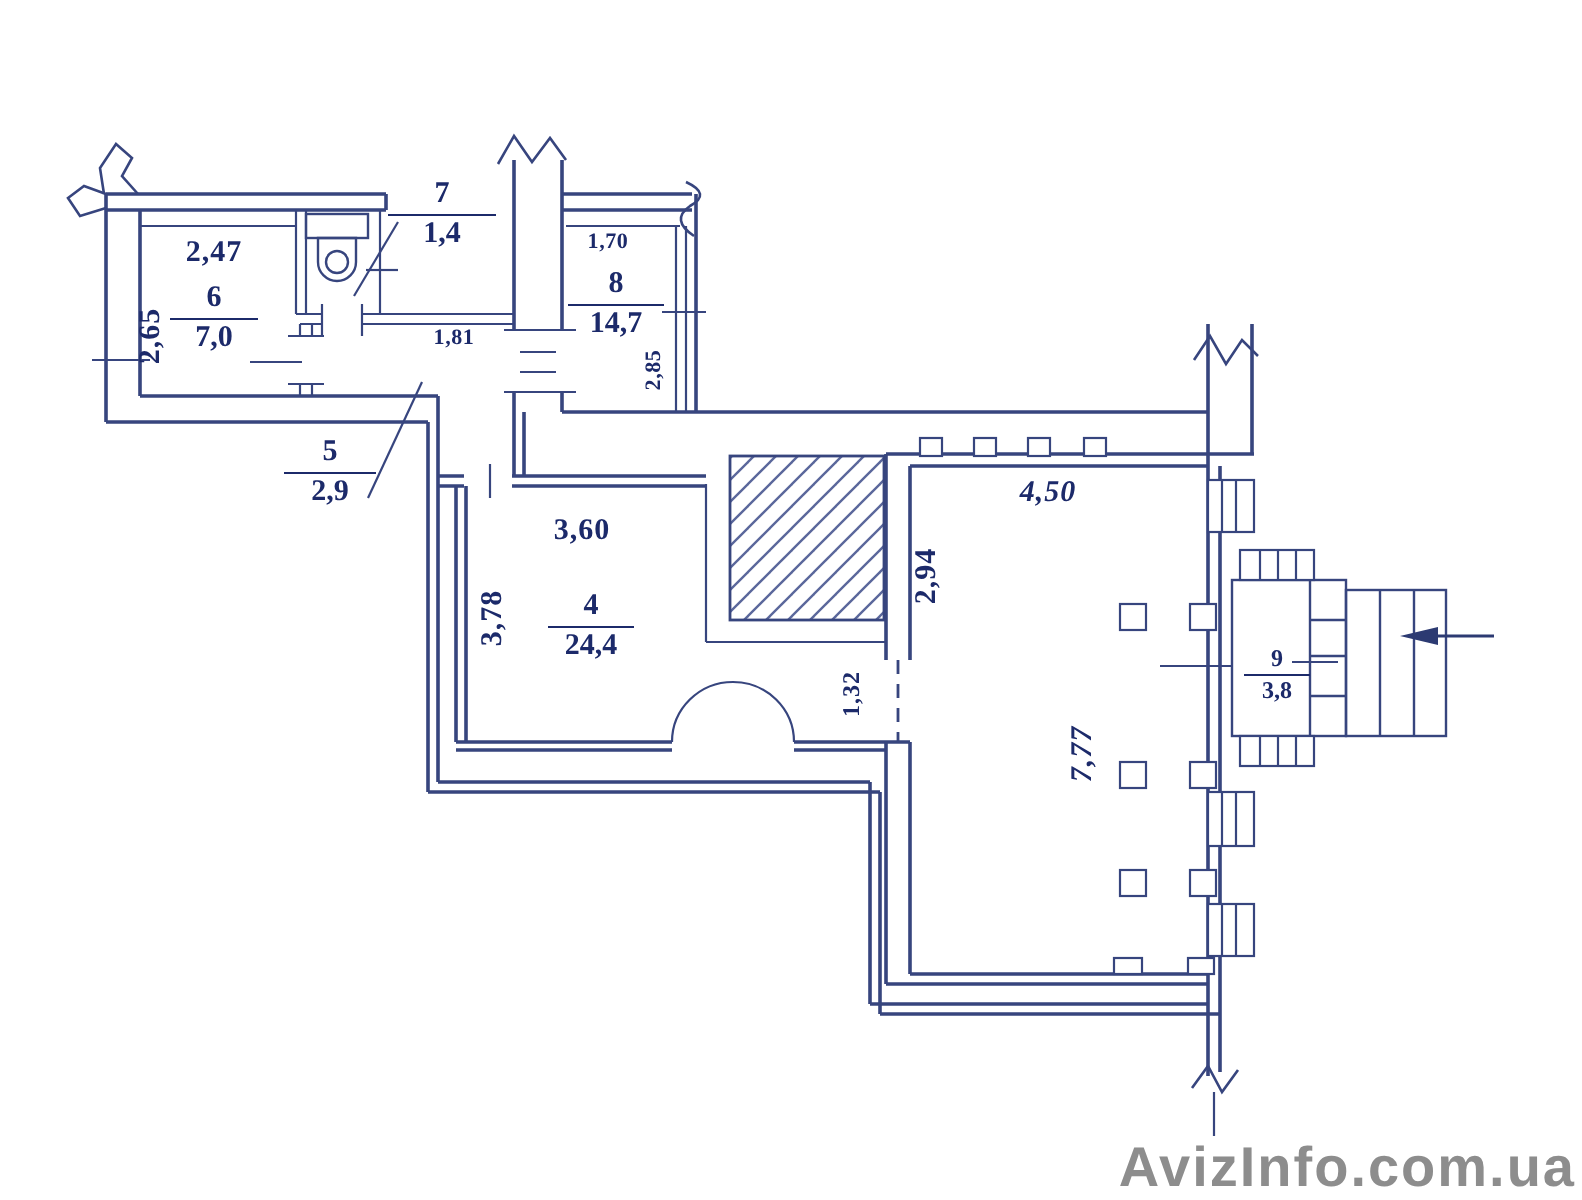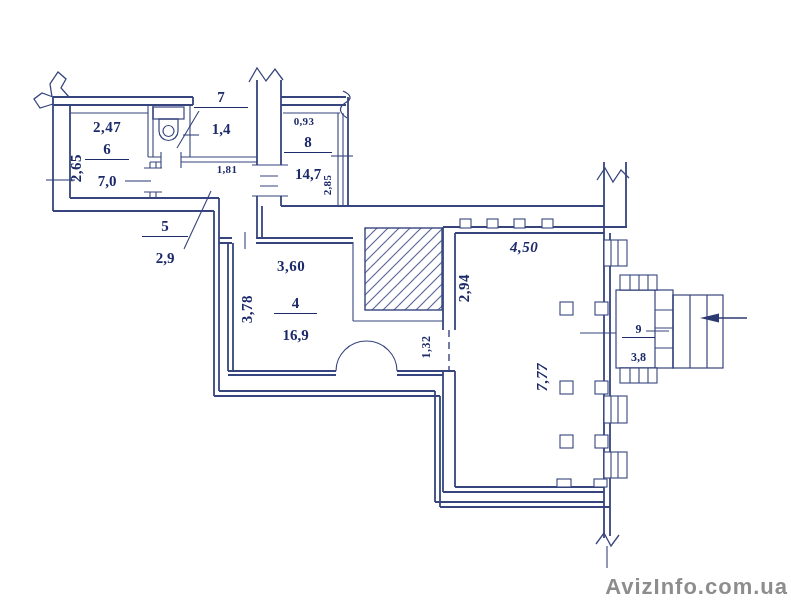--- a/index.html
+++ b/index.html
@@ -8,25 +8,25 @@
   svg{position:absolute;left:0;top:0;}
   .dim{position:absolute;transform:translate(-50%,-50%);
        font-weight:600;font-size:15px;color:#1c2a6a;white-space:nowrap;letter-spacing:.5px;}
   .dim.small{font-size:11px;letter-spacing:.3px;}
   .dim.mid{font-size:12px;}
   .dim.rot{transform:translate(-50%,-50%) rotate(-90deg);}
   .dim.ital{font-style:italic;}
   .frac{position:absolute;text-align:center;font-weight:700;font-size:15px;
         color:#1c2a6a;line-height:1.12;}
   .frac .num{display:block;padding-bottom:1px;}
-  .frac .area{display:block;border-top:1.4px solid #1c2a6a;padding-top:13px;}
+  .frac .area{display:block;border-top:1.4px solid #1c2a6a;padding-top:1px;}
   .frac.small{font-size:12px;}
   #watermark{position:absolute;right:3px;bottom:0px;
              font-family:"Liberation Sans",sans-serif;font-weight:bold;
-             font-size:22px;color:#8d8d8d;letter-spacing:1px;}
+             font-size:28px;color:#8d8d8d;letter-spacing:1px;}
 </style>
 </head>
 <body>
 
 <div id="stage">
 
 <svg width="791" height="600" viewBox="0 0 791 600">
   <defs>
     <pattern id="hatch" patternUnits="userSpaceOnUse" width="11" height="11">
       <path d="M-1,12 L12,-1" stroke="#5a679b" stroke-width="1.2" fill="none"></path>
@@ -170,21 +170,21 @@
 
   <g stroke="#37457e" stroke-width="1.1" fill="none">
     <path d="M199,111 L177,148"></path>
     <path d="M184,249 L211,191"></path>
   </g>
 </svg>
 
 <div class="dim" style="left:107px;top:127px;">2,47</div>
 <div class="dim rot" style="left:76px;top:168px;">2,65</div>
 <div class="dim small" style="left:227px;top:169px;">1,81</div>
-<div class="dim small" style="left:304px;top:121px;">0,93</div>
+<div class="dim small" style="left:304px;top:121px;">1,70</div>
 <div class="dim small rot" style="left:327px;top:185px;">2,85</div>
 <div class="dim" style="left:291px;top:266px;">3,60</div>
 <div class="dim rot" style="left:247px;top:309px;">3,78</div>
 <div class="dim" style="left:524px;top:247px;font-style:italic;">4,50</div>
 <div class="dim rot" style="left:464px;top:288px;">2,94</div>
 <div class="dim rot ital" style="left:542px;top:377px;">7,77</div>
 <div class="dim mid rot" style="left:426px;top:347px;">1,32</div>
 
 <div class="frac" style="left:85px;top:141px;width:44px;">
   <span class="num">6</span>
@@ -197,21 +197,21 @@
 <div class="frac" style="left:142px;top:218px;width:46px;">
   <span class="num">5</span>
   <span class="area">2,9</span>
 </div>
 <div class="frac" style="left:284px;top:134px;width:48px;">
   <span class="num">8</span>
   <span class="area">14,7</span>
 </div>
 <div class="frac" style="left:274px;top:295px;width:43px;">
   <span class="num">4</span>
-  <span class="area">16,9</span>
+  <span class="area">24,4</span>
 </div>
 <div class="frac small" style="left:622px;top:323px;width:33px;">
   <span class="num">9</span>
   <span class="area">3,8</span>
 </div>
 
 <div id="watermark">AvizInfo.com.ua</div>
 
 </div>
 

